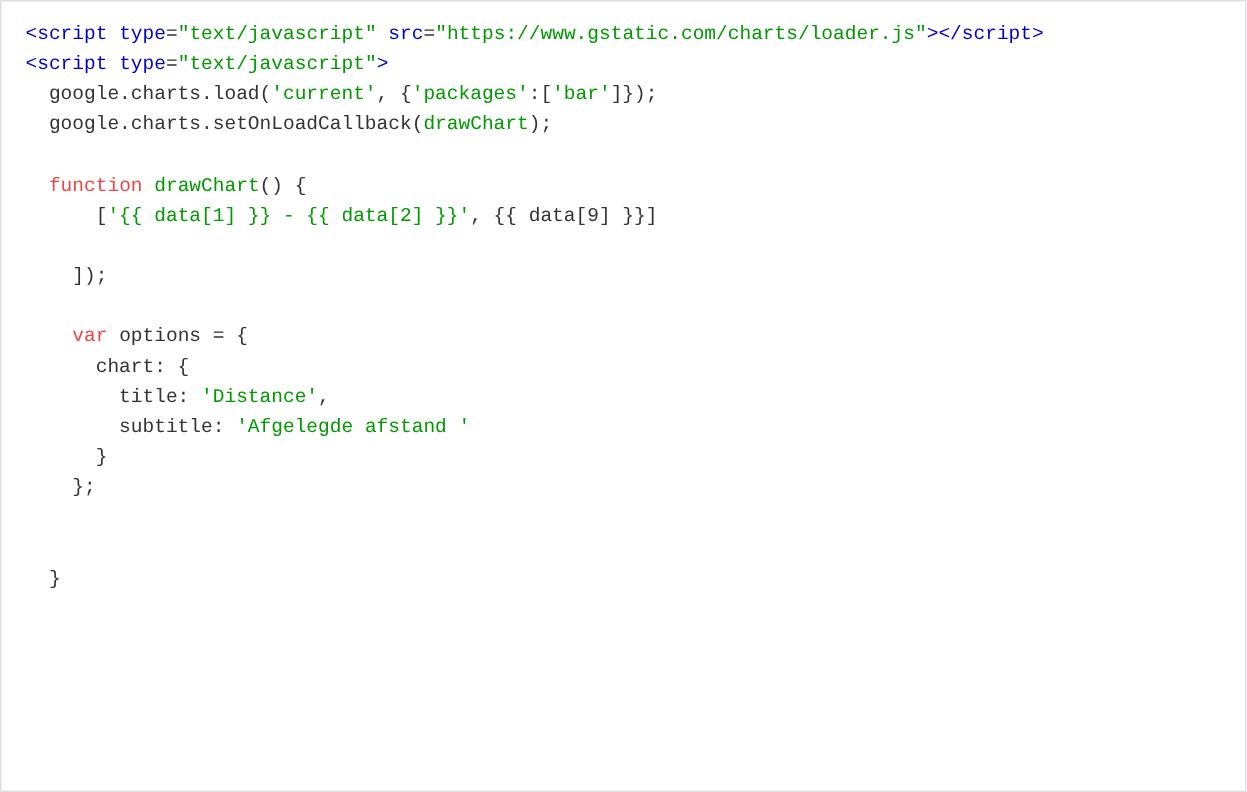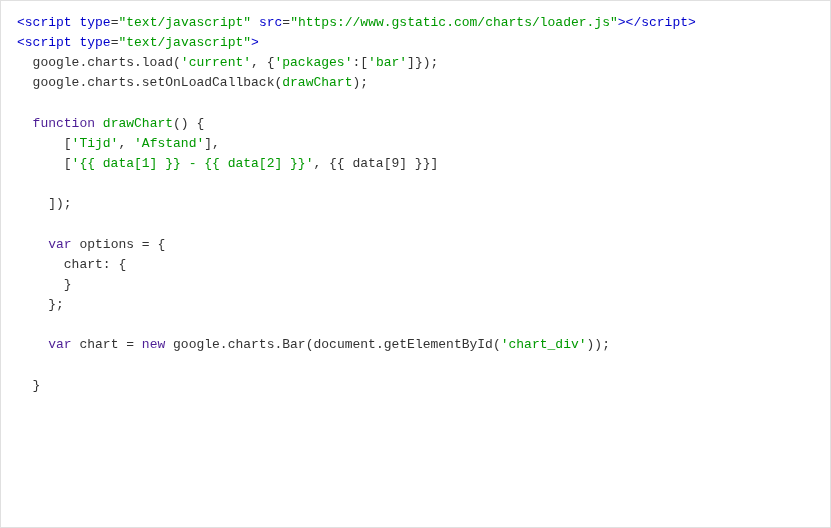--- a/index.html
+++ b/index.html
@@ -29,40 +29,40 @@
       white-space: pre;
       display: block;
       line-height: 1.55;
     }
 
     
     .c-tag        { color: #0000cc; }   
     .c-attr       { color: #0000cc; text-align: center; }   
     .c-attr-val   { color: #009900; }   
     .c-default    { color: #333333; }   
-    .c-keyword    { color: #4c1d95; }   
+    .c-keyword    { color: #ef4444; }   
     .c-funcname   { color: #009900; }   
     .c-string     { color: #009900; }
   </style>
 </head>
 <body>
 
 <div class="code-container">
 <span class="code-line"><span class="c-tag">&lt;</span><span class="c-attr">script</span><span class="c-default"> </span><span class="c-attr">type</span><span class="c-default">=</span><span class="c-attr-val">"text/javascript"</span><span class="c-default"> </span><span class="c-attr">src</span><span class="c-default">=</span><span class="c-attr-val">"https://www.gstatic.com/charts/loader.js"</span><span class="c-tag">&gt;</span><span class="c-tag">&lt;/</span><span class="c-attr">script</span><span class="c-tag">&gt;</span></span>
     <span class="code-line"><span class="c-tag">&lt;</span><span class="c-attr">script</span><span class="c-default"> </span><span class="c-attr">type</span><span class="c-default">=</span><span class="c-attr-val">"text/javascript"</span><span class="c-tag">&gt;</span></span>
     <span class="code-line"><span class="c-default">  google.charts.load(</span><span class="c-string">'current'</span><span class="c-default">, {</span><span class="c-string">'packages'</span><span class="c-default">:[</span><span class="c-string">'bar'</span><span class="c-default">]});</span></span>
     <span class="code-line"><span class="c-default">  google.charts.setOnLoadCallback(</span><span class="c-funcname">drawChart</span><span class="c-default">);</span></span>
     <span class="code-line">&nbsp;</span>
     <span class="code-line"><span class="c-default">  </span><span class="c-keyword">function</span><span class="c-default"> </span><span class="c-funcname">drawChart</span><span class="c-default">() {</span></span>
-    <span class="code-line"><span class="c-default">      [</span><span class="c-string">'Tijd'</span><span class="c-default">, </span><span class="c-string">'Afstand'</span><span class="c-default">],</span></span>
     <span class="code-line"><span class="c-default">      [</span><span class="c-string">'{{ data[1] }} - {{ data[2] }}'</span><span class="c-default">, {{ data[9] }}]</span></span>
     <span class="code-line">&nbsp;</span>
     <span class="code-line"><span class="c-default">    ]);</span></span>
     <span class="code-line">&nbsp;</span>
     <span class="code-line"><span class="c-default">    </span><span class="c-keyword">var</span><span class="c-default"> options = {</span></span>
     <span class="code-line"><span class="c-default">      chart: {</span></span>
+    <span class="code-line"><span class="c-default">        title: </span><span class="c-string">'Distance'</span><span class="c-default">,</span></span>
+    <span class="code-line"><span class="c-default">        subtitle: </span><span class="c-string">'Afgelegde afstand '</span></span>
     <span class="code-line"><span class="c-default">      }</span></span>
     <span class="code-line"><span class="c-default">    };</span></span>
     <span class="code-line">&nbsp;</span>
-    <span class="code-line"><span class="c-default">    </span><span class="c-keyword">var</span><span class="c-default"> chart = </span><span class="c-keyword">new</span><span class="c-default"> google.charts.Bar(document.getElementById(</span><span class="c-string">'chart_div'</span><span class="c-default">));</span></span>
     <span class="code-line">&nbsp;</span>
     <span class="code-line"><span class="c-default">  }</span></span>
   </div>
 
 </body></html>

